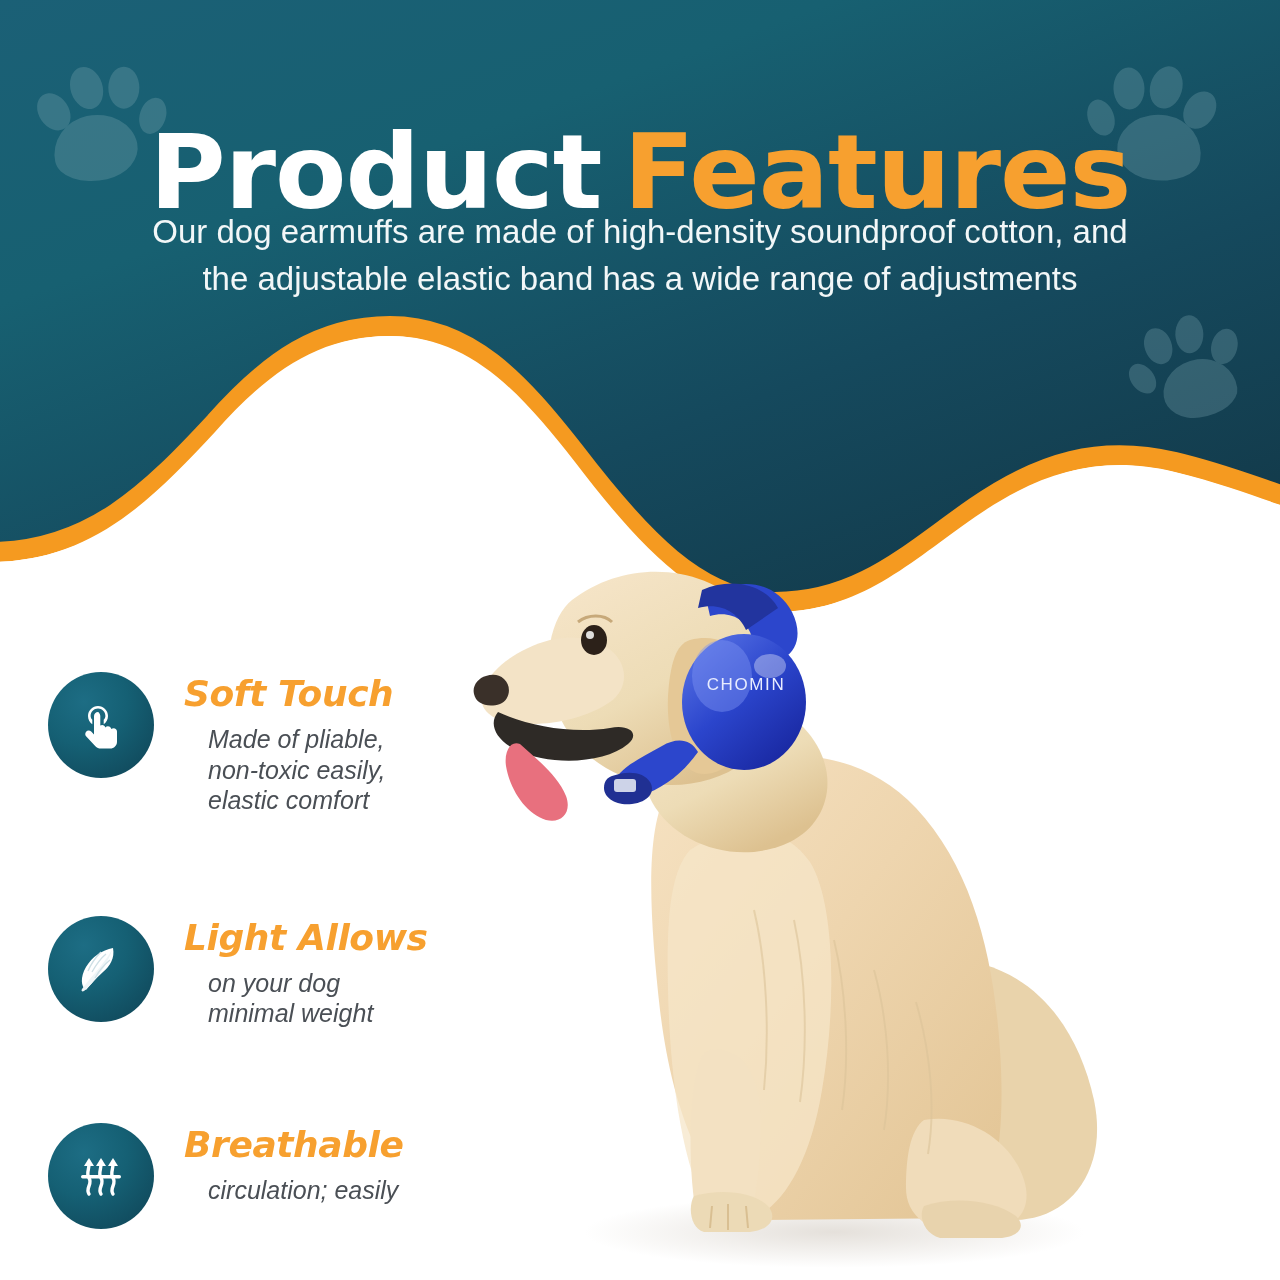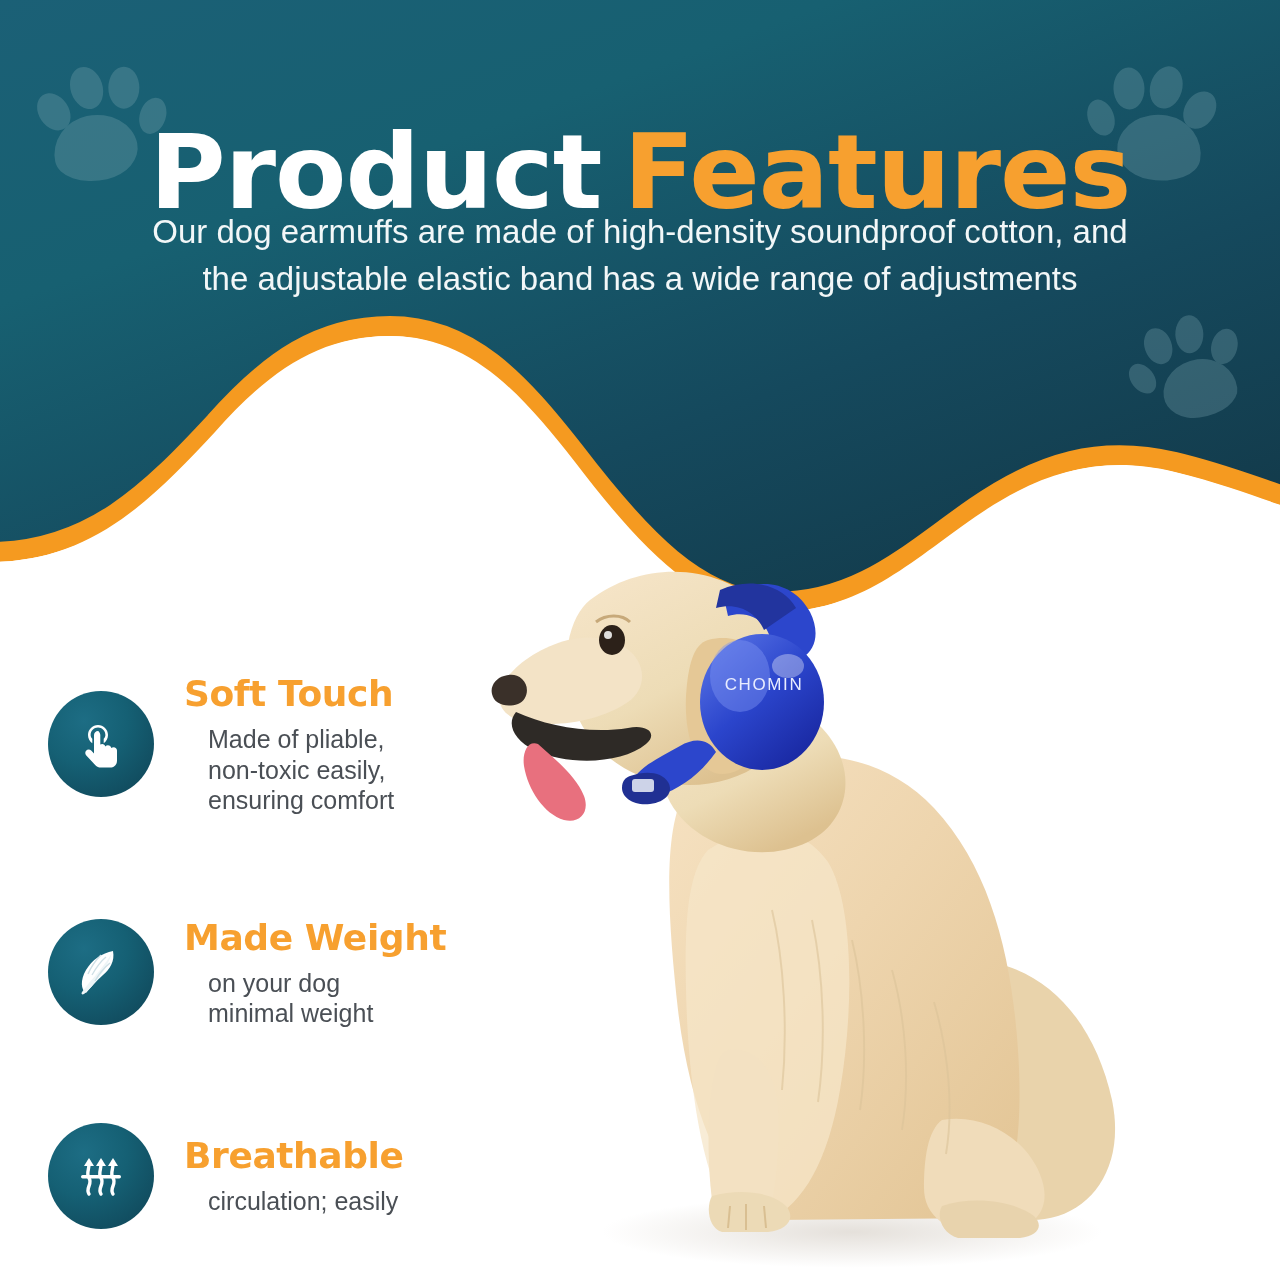--- a/index.html
+++ b/index.html
@@ -107,38 +107,39 @@
     left: 0;
     top: 300px;
     width: 1280px;
     height: 360px;
   }
   .wave-wrap svg { display: block; width: 1280px; height: 360px; }
 
   
   .dog-photo {
     position: absolute;
-    left: 472px;
+    left: 454px;
     top: 490px;
     width: 720px;
     height: 790px;
   }
   .dog-photo svg { display: block; width: 720px; height: 790px; }
 
   
   .features {
     position: absolute;
     left: 48px;
     top: 672px;
     width: 470px;
   }
   .feature-row {
     position: relative;
     display: flex;
-    align-items: center;
+    align-items: flex-start;
+    font-style: italic;
   }
   .feature-icon {
     flex: 0 0 auto;
     width: 106px;
     height: 106px;
     border-radius: 50%;
     background: radial-gradient(circle at 34% 28%, #1d6d84 0%, #156074 42%, #0f4254 100%);
     display: flex;
     align-items: center;
     justify-content: center;
@@ -361,21 +362,21 @@
                    C 38 30.5 36.6 29.3 34.9 29.3 C 33.9 29.3 33 29.7 32.4 30.4
                    C 32 29 30.7 28 29.2 28 C 28.5 28 27.9 28.2 27.3 28.5
                    L 27.3 19 C 27.3 16.8 25.5 15 25 15 Z" fill="#ffffff"></path>
         </svg>
       </div>
       <div class="feature-text">
         <div class="feature-title">Soft Touch</div>
         <div class="feature-desc">
           <span class="line">Made of pliable,</span>
           <span class="line">non-toxic easily,</span>
-          <span class="line">ensuring comfort</span>
+          <span class="line">elastic comfort</span>
         </div>
       </div>
     </div>
 
     <div class="spacer-1"></div>
 
     <div class="feature-row">
       <div class="feature-icon">
         <svg width="58" height="58" viewBox="0 0 58 58" xmlns="http://www.w3.org/2000/svg">
 
@@ -386,21 +387,21 @@
                    C 13 50.6 17 46.6 21 42 C 29 33 36 22 40 10 Z" fill="#eef5f7"></path>
 
           <g stroke="#cfe0e6" stroke-width="1.4" fill="none">
             <path d="M34 14 C 29 18 24 25 20 32"></path>
             <path d="M38 20 C 33 24 27 31 23 38"></path>
             <path d="M29 12 C 24 17 19 24 16 31"></path>
           </g>
         </svg>
       </div>
       <div class="feature-text">
-        <div class="feature-title">Made Weight</div>
+        <div class="feature-title">Light Allows</div>
         <div class="feature-desc">
           <span class="line">on your dog</span>
           <span class="line">minimal weight</span>
         </div>
       </div>
     </div>
 
     <div class="spacer-2"></div>
 
     <div class="feature-row">

